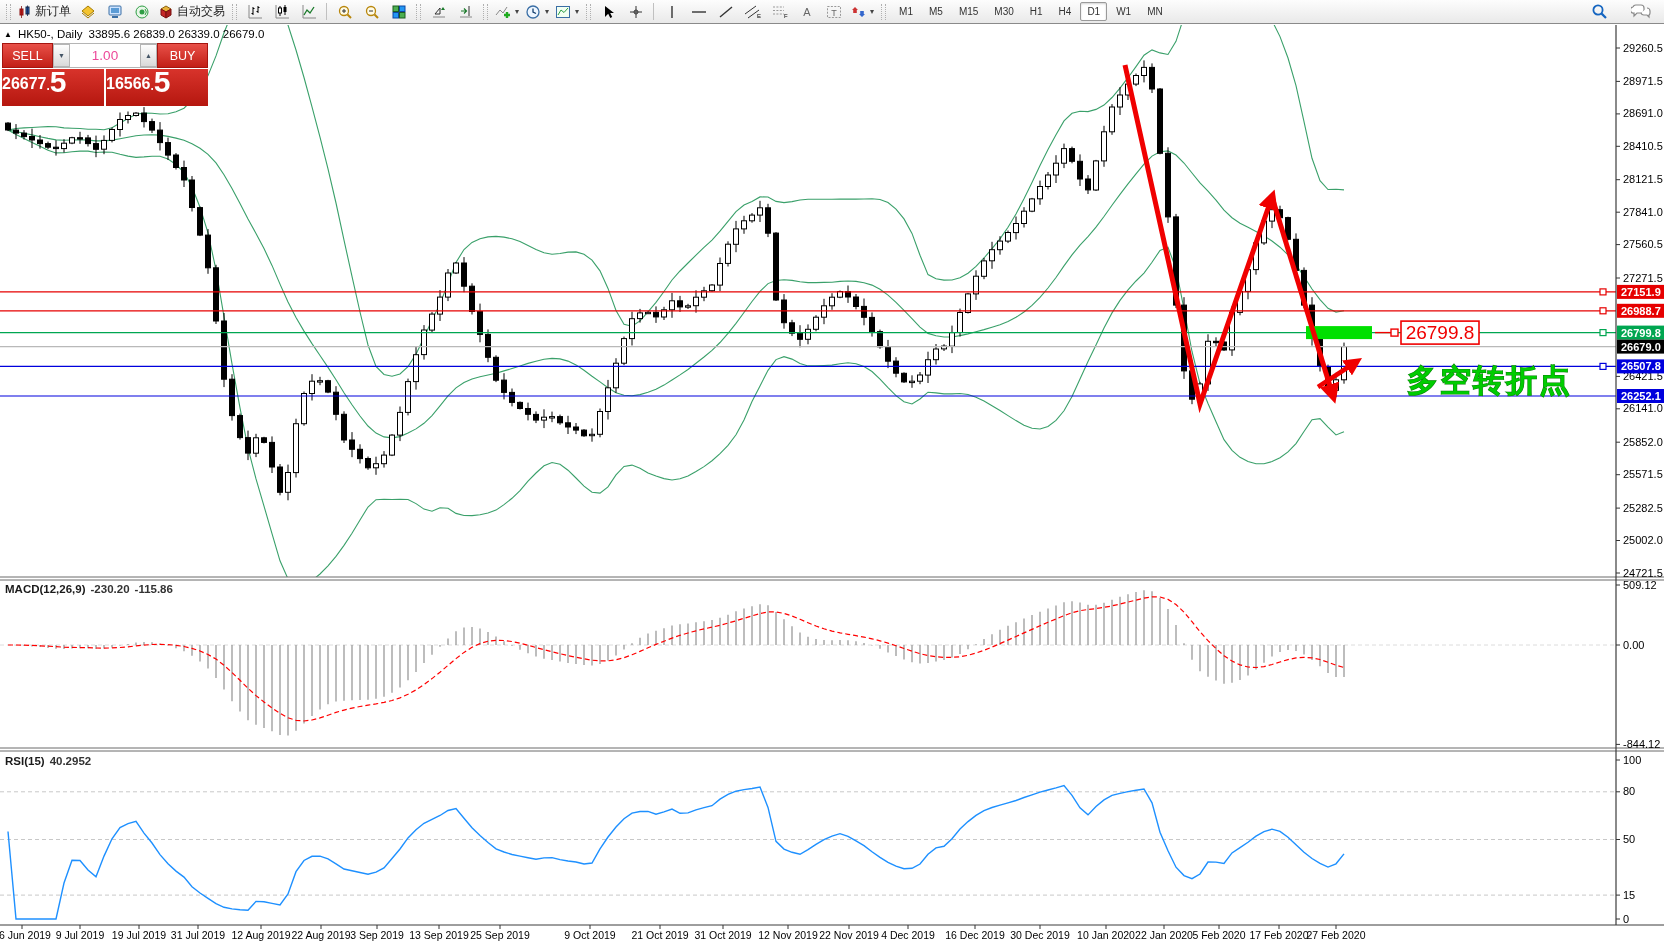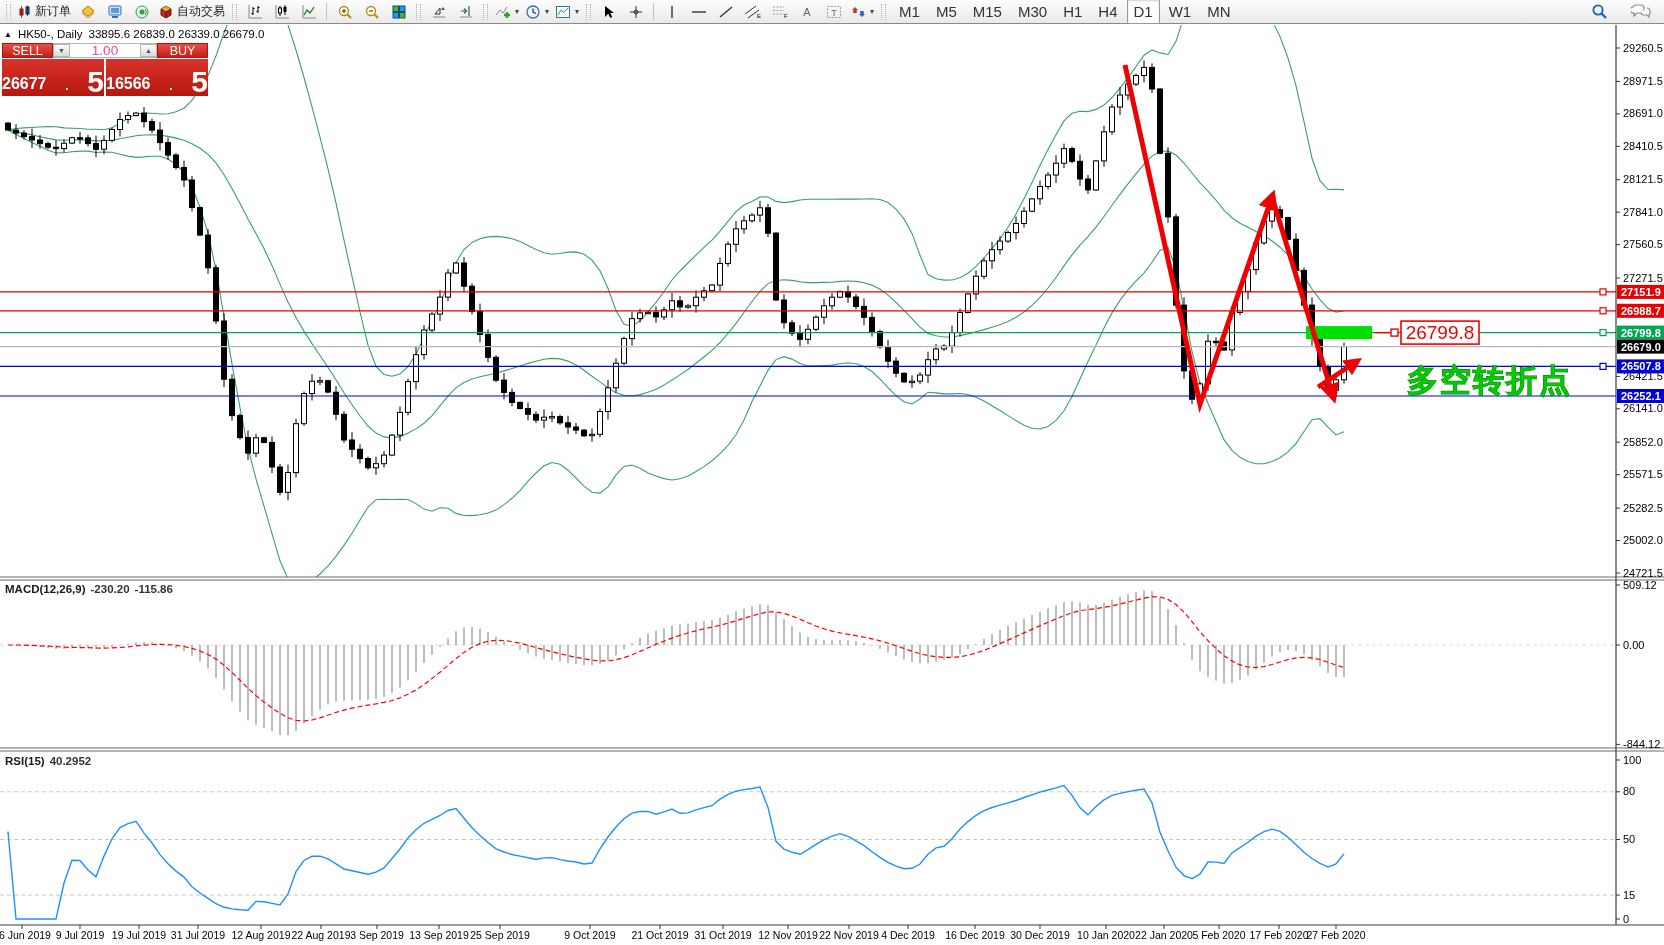--- a/index.html
+++ b/index.html
@@ -8,42 +8,42 @@
   
   .toolbar{position:absolute;top:0;left:0;width:1664px;height:24px;display:flex;align-items:center;
            background:linear-gradient(#fdfdfd,#e9e9e9);border-bottom:1px solid #8a8a8a;z-index:5;padding-left:2px;box-sizing:border-box;}
   .tbtn{height:20px;min-width:21px;display:inline-flex;align-items:center;justify-content:center;gap:3px;
         padding:0 3px;border-radius:2px;font-size:12px;color:#222;cursor:default;}
   .tbtn svg{display:block;}
   .tsep{width:1px;height:17px;background:#c0c0c0;margin:0 4px;}
   .grip{width:3px;height:16px;border-left:1px dotted #b0b0b0;border-right:1px dotted #b0b0b0;margin:0 4px;}
   .caret{font-size:8px;color:#444;margin-left:1px;line-height:1;}
   .tf-group{display:flex;align-items:center;gap:2px;margin-left:2px;}
-  .tf-btn{font-size:15px;color:#333;padding:3px 6px;border:1px solid transparent;border-radius:2px;}
+  .tf-btn{font-size:10px;color:#333;padding:3px 6px;border:1px solid transparent;border-radius:2px;}
   .tf-btn.active{background:#fff;border:1px solid #9a9a9a;box-shadow:inset 0 1px 2px rgba(0,0,0,.18);}
   .tright{margin-left:auto;display:flex;align-items:center;gap:14px;padding-right:10px;}
   
   #chart-svg{position:absolute;left:0;top:0;z-index:1;}
   .chart-title{position:absolute;left:4px;top:28px;z-index:4;font-size:11.5px;color:#000;display:flex;gap:6px;align-items:center;}
   .chart-title .arr{font-size:8px;color:#000;}
   .ind-label{position:absolute;left:5px;z-index:4;font-size:11.5px;color:#1a1a1a;font-weight:bold;}
   .ind-label .v{margin-left:5px;color:#333;}
   
   .trade-panel{position:absolute;left:2px;top:43px;width:206px;z-index:4;font-family:"Liberation Sans",sans-serif;}
-  .tp-row1{display:flex;height:15px;}
+  .tp-row1{display:flex;height:25px;}
   .btn-trade{width:51px;background:linear-gradient(#e85048,#c21f17);color:#fff;font-size:12.5px;
              display:flex;align-items:center;justify-content:center;border:1px solid #a51510;box-sizing:border-box;}
   .vol-ctrl{flex:1;display:flex;background:#fff;border-top:1px solid #b5b5b5;border-bottom:1px solid #b5b5b5;}
   .vol-step{width:17px;background:linear-gradient(#fefefe,#d9d9d9);border:1px solid #b5b5b5;color:#456;
             font-size:7px;display:flex;align-items:center;justify-content:center;box-sizing:border-box;}
   .vol-input{flex:1;text-align:center;font-size:13.5px;border:0;outline:none;width:50px;color:#ec4899;
              font-family:"Liberation Sans",sans-serif;}
   .tp-row2{display:flex;height:37px;gap:2px;margin-top:1px;}
   .price-box{flex:1;background:linear-gradient(#d8332b,#b5170f);color:#fff;display:flex;align-items:flex-end;
-             justify-content:space-between;padding-bottom:2px;}
+             justify-content:flex-start;padding-bottom:12px;}
   .pi{font-weight:bold;font-size:16px;line-height:1;margin-bottom:2px;}
   .pd{font-weight:bold;font-size:12px;line-height:1;margin-bottom:2px;}
   .pf{font-weight:bold;font-size:30px;line-height:0.85;}
   svg text{font-family:"Liberation Sans",sans-serif;}
   .cjk{font-family:"Liberation Sans",sans-serif,sans-serif;}
 </style>
 </head>
 <body>
 
 <div class="toolbar">

